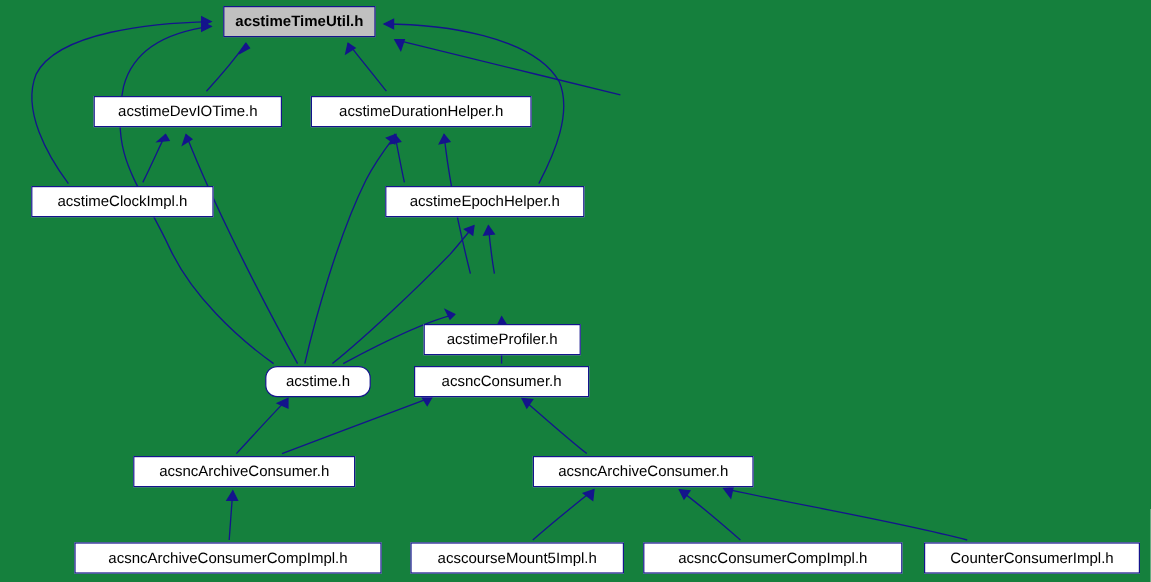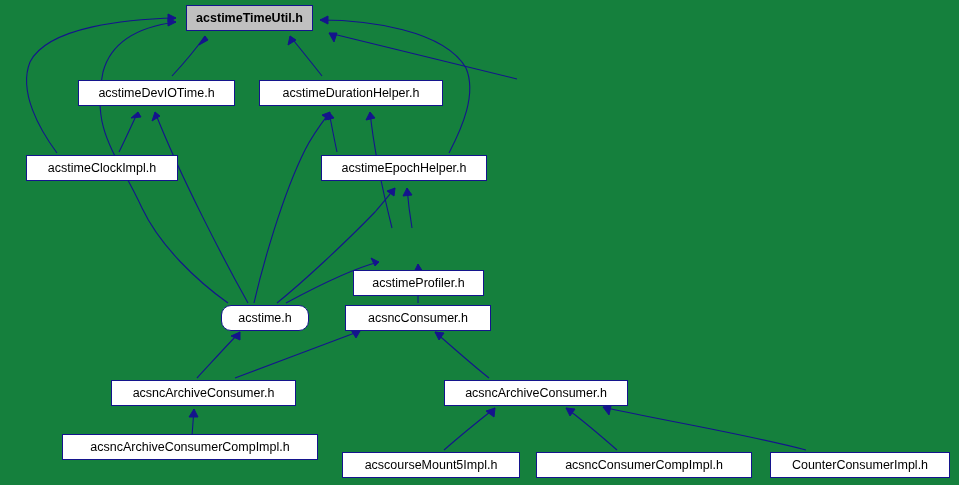--- a/index.html
+++ b/index.html
@@ -148,21 +148,21 @@
     </div>
   <div class="node" style="left:345px; top:305px; width:146px;">
       <span>acsncConsumer.h</span>
     </div>
   <div class="node" style="left:111px; top:380px; width:185px;">
       <span>acsncArchiveConsumer.h</span>
     </div>
   <div class="node" style="left:444px; top:380px; width:184px;">
       <span>acsncArchiveConsumer.h</span>
     </div>
-  <div class="node" style="left:62px; top:434px; width:256px;">
+  <div class="node" style="left:62px; top:452px; width:256px;">
       <span>acsncArchiveConsumerCompImpl.h</span>
     </div>
   <div class="node" style="left:342px; top:452px; width:178px;">
       <span>acscourseMount5Impl.h</span>
     </div>
   <div class="node" style="left:536px; top:452px; width:216px;">
       <span>acsncConsumerCompImpl.h</span>
     </div>
   <div class="node" style="left:770px; top:452px; width:180px;">
       <span>CounterConsumerImpl.h</span>

